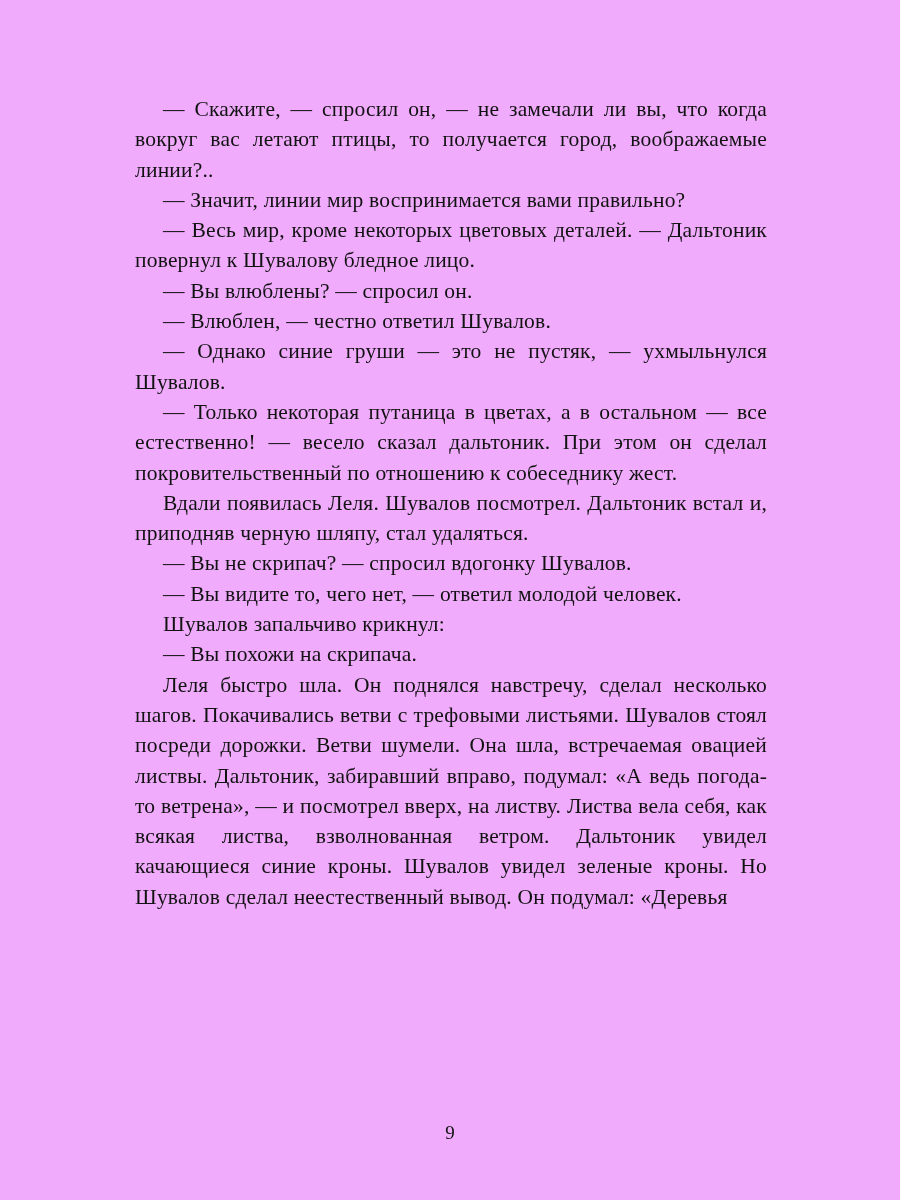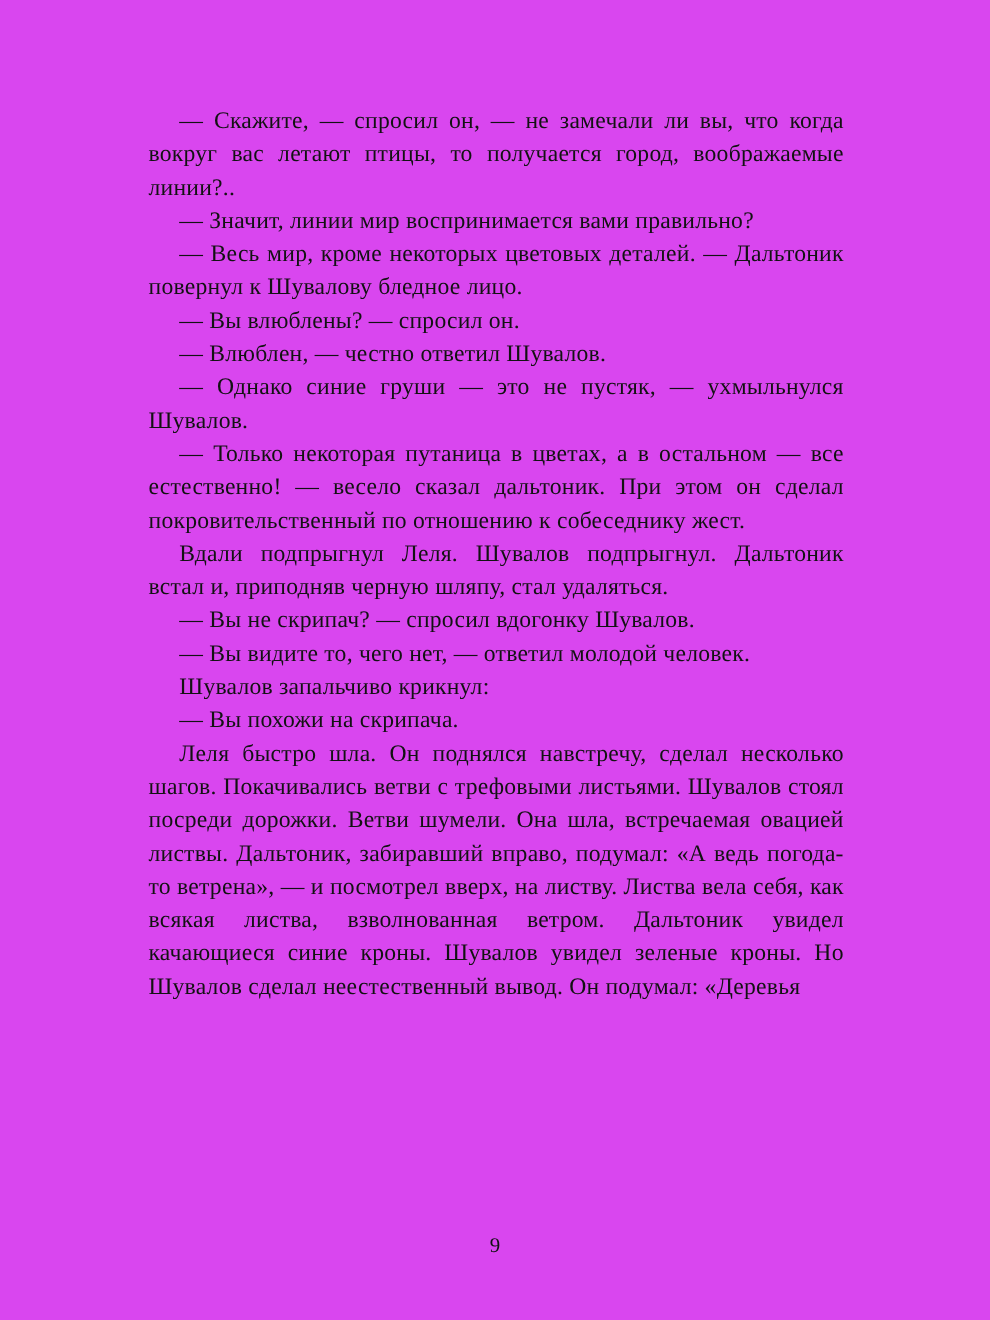--- a/index.html
+++ b/index.html
@@ -4,21 +4,21 @@
 <style>
   html, body {
     margin: 0;
     padding: 0;
     background: #ffffff;
   }
   .book-page {
     position: relative;
     width: 900px;
     height: 1200px;
-    background: #d946ef;
+    background: #f0abfc;
     color: #121212;
     font-family: "Liberation Serif", "DejaVu Serif", serif;
     overflow: hidden;
   }
   .text-block {
     position: absolute;
     top: 94px;
     left: 135px;
     width: 632px;
     font-size: 21.5px;
@@ -46,21 +46,21 @@
 
 <div class="book-page">
   <div class="text-block">
     <p>— Скажите, — спросил он, — не замечали ли вы, что когда вокруг вас летают птицы, то получается город, воображаемые линии?..</p>
     <p>— Значит, линии мир воспринимается вами правильно?</p>
     <p>— Весь мир, кроме некоторых цветовых деталей. — Дальтоник повернул к Шувалову бледное лицо.</p>
     <p>— Вы влюблены? — спросил он.</p>
     <p>— Влюблен, — честно ответил Шувалов.</p>
     <p>— Однако синие груши — это не пустяк, — ухмыльнулся Шувалов.</p>
     <p>— Только некоторая путаница в цветах, а в остальном — все естественно! — весело сказал дальтоник. При этом он сделал покровительственный по отношению к собеседнику жест.</p>
-    <p>Вдали подпрыгнул Леля. Шувалов подпрыгнул. Дальтоник встал и, приподняв черную шляпу, стал удаляться.</p>
+    <p>Вдали появилась Леля. Шувалов посмотрел. Дальтоник встал и, приподняв черную шляпу, стал удаляться.</p>
     <p>— Вы не скрипач? — спросил вдогонку Шувалов.</p>
     <p>— Вы видите то, чего нет, — ответил молодой человек.</p>
     <p>Шувалов запальчиво крикнул:</p>
     <p>— Вы похожи на скрипача.</p>
     <p>Леля быстро шла. Он поднялся навстречу, сделал несколько шагов. Покачивались ветви с трефовыми листьями. Шувалов стоял посреди дорожки. Ветви шумели. Она шла, встречаемая овацией листвы. Дальтоник, забиравший вправо, подумал: «А ведь погода-то ветрена», — и посмотрел вверх, на листву. Листва вела себя, как всякая листва, взволнованная ветром. Дальтоник увидел качающиеся синие кроны. Шувалов увидел зеленые кроны. Но Шувалов сделал неестественный вывод. Он подумал: «Деревья</p>
   </div>
   <div class="page-number">9</div>
 </div>
 
 </body></html>

